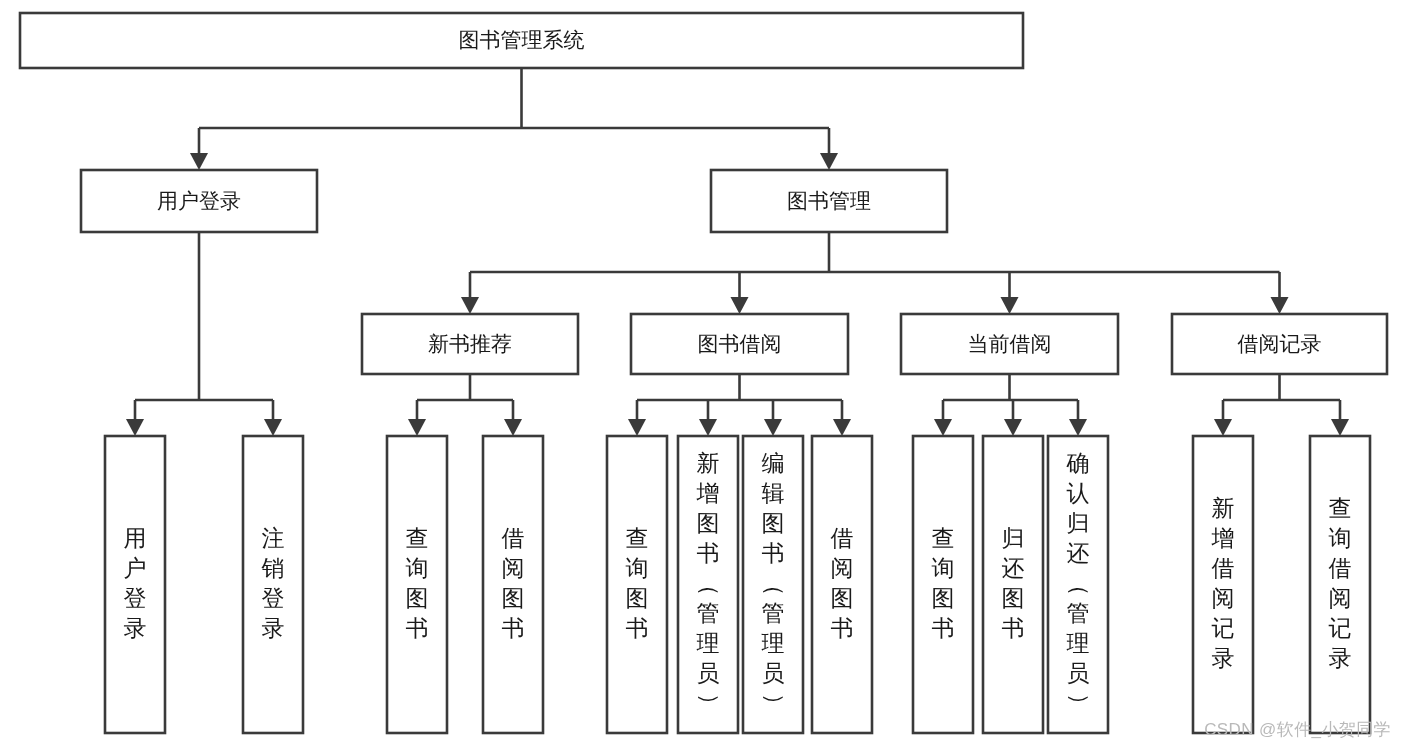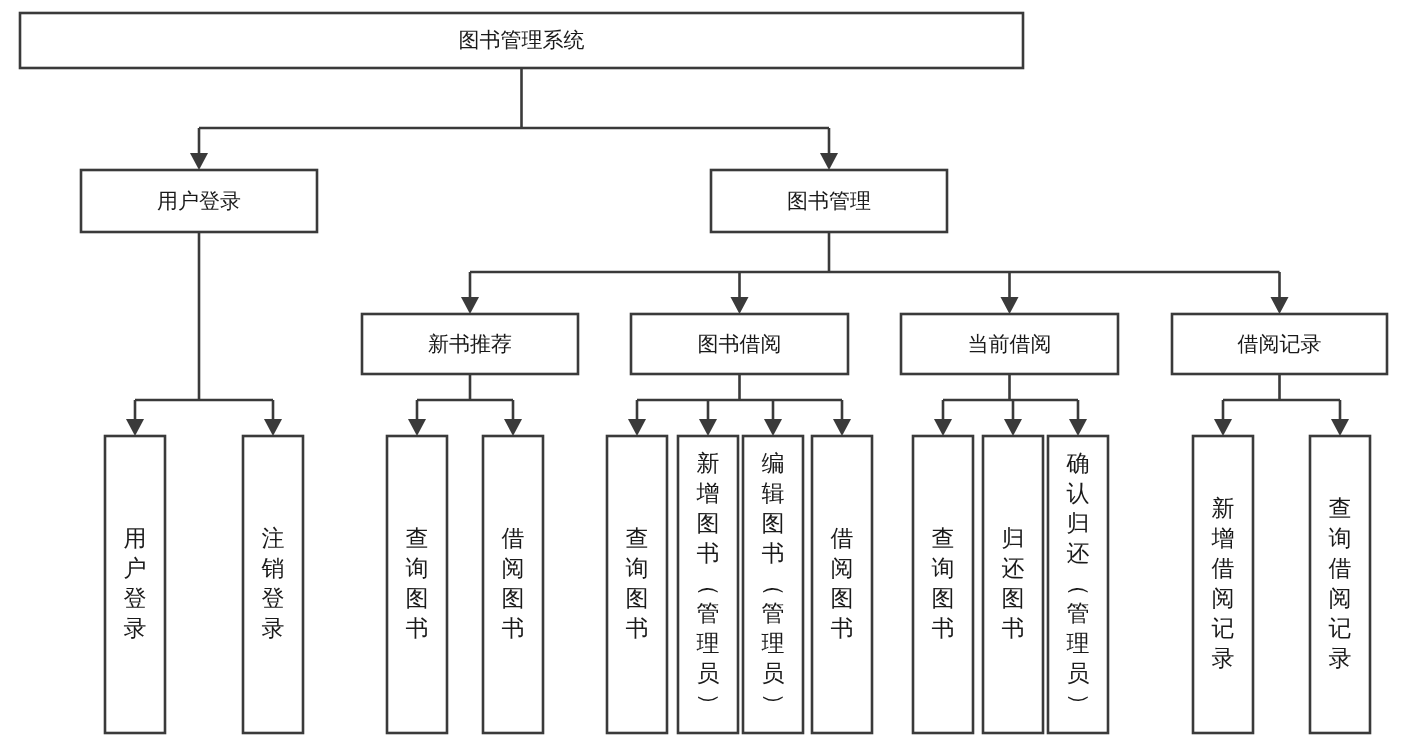--- a/index.html
+++ b/index.html
@@ -273,13 +273,14 @@
           <rect x="1310" y="436" width="60" height="297" class="node-box"></rect>
           <text x="1340" y="509.5" class="node-label-v" dominant-baseline="middle">查</text>
           <text x="1340" y="539.5" class="node-label-v" dominant-baseline="middle">询</text>
           <text x="1340" y="569.5" class="node-label-v" dominant-baseline="middle">借</text>
           <text x="1340" y="599.5" class="node-label-v" dominant-baseline="middle">阅</text>
           <text x="1340" y="629.5" class="node-label-v" dominant-baseline="middle">记</text>
           <text x="1340" y="659.5" class="node-label-v" dominant-baseline="middle">录</text>
         </g>
       </g>
   </svg>
+  <div class="watermark">CSDN @软件_小贺同学</div>
 </div>
 
 </body></html>

